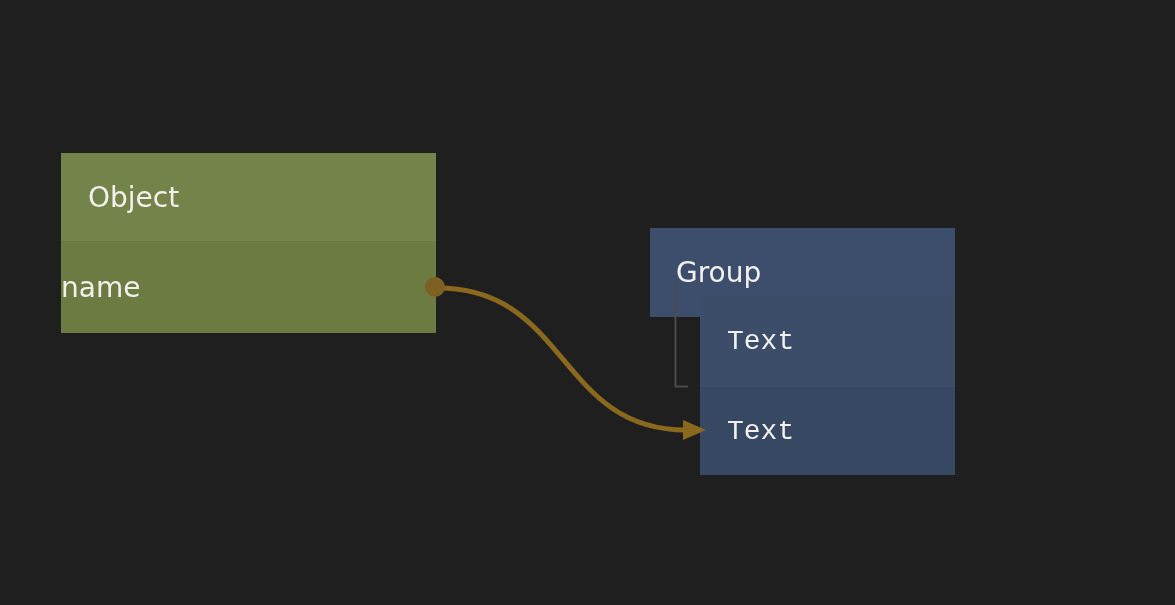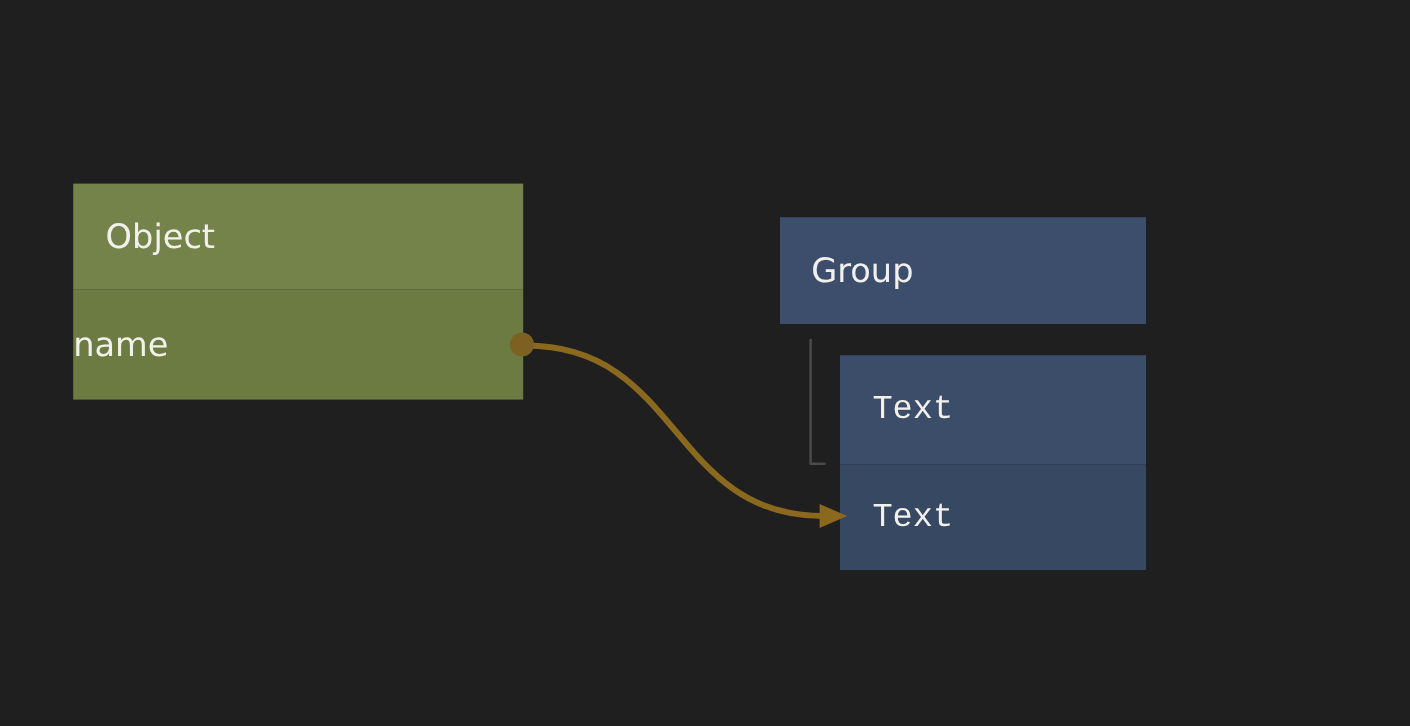--- a/index.html
+++ b/index.html
@@ -50,20 +50,21 @@
     background: #7d6122;
     z-index: 6;
   }
 
   
   .node-group { left: 650px; top: 181px; width: 374px; }
   .node-group .hdr {
     height: 89px;
     background: #3c4e6b;
     padding-left: 26px;
+    margin-top: 47px;
   }
 
   
   .node-text { left: 700px; top: 296px; width: 377px; font-family: Liberation Mono, monospace; }
   .node-text .hdr {
     height: 91px;
     background: #3b4d69;
     padding-left: 27px;
   }
   .node-text .row {

